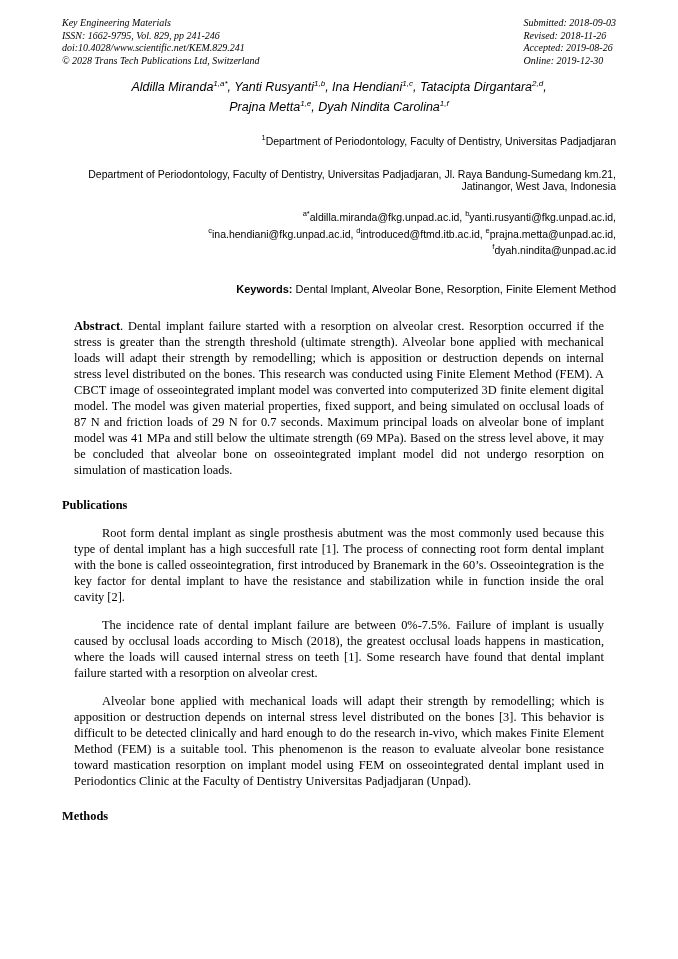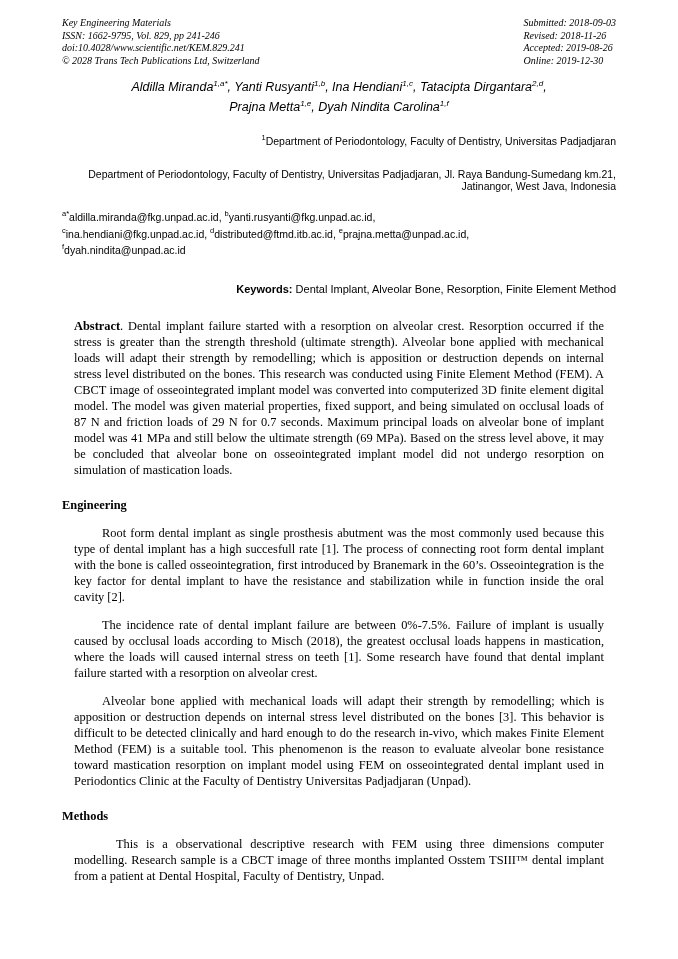--- a/index.html
+++ b/index.html
@@ -46,21 +46,21 @@
     line-height: 13px;
     text-align: right;
     max-width: 560px;
   }
   .affil sup, .email-line sup { font-size: 7.5px; }
   .emails {
     margin-top: 14px;
     font-family: "Liberation Sans", sans-serif;
     font-size: 10.5px;
     line-height: 13px;
-    text-align: left;
+    text-align: right;
   }
   .keywords {
     margin: 25px 0 0 0;
     font-family: "Liberation Sans", sans-serif;
     font-size: 11px;
     line-height: 14px;
     text-align: right;
   }
   .keywords .kw-label { font-weight: bold; }
   .body-text {
@@ -105,29 +105,28 @@
 
   <p class="authors"><span><span>Aldilla Miranda</span><sup>1,a*</sup><span>, </span></span><span><span>Yanti Rusyanti</span><sup>1,b</sup><span>, </span></span><span><span>Ina Hendiani</span><sup>1,c</sup><span>, </span></span><span><span>Tatacipta Dirgantara</span><sup>2,d</sup><span>, </span></span><br><span><span>Prajna Metta</span><sup>1,e</sup><span>, </span></span><span><span>Dyah Nindita Carolina</span><sup>1,f</sup></span></p>
 
   <div style="margin-top:2px;">
     <p class="affil"><sup>1</sup><span>Department of Periodontology, Faculty of Dentistry, Universitas Padjadjaran</span></p>
     <p class="affil"><sup></sup><span>Department of Periodontology, Faculty of Dentistry, Universitas Padjadjaran, Jl. Raya Bandung-Sumedang km.21, Jatinangor, West Java, Indonesia</span></p>
   </div>
 
   <div class="emails">
     <div class="email-line"><sup>a*</sup><span>aldilla.miranda@fkg.unpad.ac.id</span><span>, </span><sup>b</sup><span>yanti.rusyanti@fkg.unpad.ac.id</span><span>,</span></div>
-    <div class="email-line"><sup>c</sup><span>ina.hendiani@fkg.unpad.ac.id</span><span>, </span><sup>d</sup><span>distributed@ftmd.itb.ac.id</span><span>, </span><sup>e</sup><span>prajna.metta@unpad.ac.id</span><span>,</span></div>
+    <div class="email-line"><sup>c</sup><span>ina.hendiani@fkg.unpad.ac.id</span><span>, </span><sup>d</sup><span>introduced@ftmd.itb.ac.id</span><span>, </span><sup>e</sup><span>prajna.metta@unpad.ac.id</span><span>,</span></div>
     <div class="email-line"><sup>f</sup><span>dyah.nindita@unpad.ac.id</span></div>
   </div>
 
   <p class="keywords"><span class="kw-label">Keywords:</span><span> Dental Implant, Alveolar Bone, Resorption, Finite Element Method</span></p>
 
   <p class="body-text abstract"><span class="abs-label">Abstract</span><span>. Dental implant failure started with a resorption on alveolar crest. Resorption occurred if the stress is greater than the strength threshold (ultimate strength). Alveolar bone applied with mechanical loads will adapt their strength by remodelling; which is apposition or destruction depends on internal stress level distributed on the bones. This research was conducted using Finite Element Method (FEM). A CBCT image of osseointegrated implant model was converted into computerized 3D finite element digital model. The model was given material properties, fixed support, and being simulated on occlusal loads of 87 N and friction loads of 29 N for 0.7 seconds. Maximum principal loads on alveolar bone of implant model was 41 MPa and still below the ultimate strength (69 MPa). Based on the stress level above, it may be concluded that alveolar bone on osseointegrated implant model did not undergo resorption on simulation of mastication loads.</span></p>
 
-  <h2 class="section-heading">Engineering</h2>
+  <h2 class="section-heading">Publications</h2>
   <p class="body-text indent">Root form dental implant as single prosthesis abutment was the most commonly used because this type of dental implant has a high succesfull rate [1]. The process of connecting root form dental implant with the bone is called osseointegration, first introduced by Branemark in the 60’s. Osseointegration is the key factor for dental implant to have the resistance and stabilization while in function inside the oral cavity [2].</p>
   <p class="body-text indent">The incidence rate of dental implant failure are between 0%-7.5%. Failure of implant is usually caused by occlusal loads according to Misch (2018), the greatest occlusal loads happens in mastication, where the loads will caused internal stress on teeth [1]. Some research have found that dental implant failure started with a resorption on alveolar crest.</p>
   <p class="body-text indent">Alveolar bone applied with mechanical loads will adapt their strength by remodelling; which is apposition or destruction depends on internal stress level distributed on the bones [3]. This behavior is difficult to be detected clinically and hard enough to do the research in-vivo, which makes Finite Element Method (FEM) is a suitable tool. This phenomenon is the reason to evaluate alveolar bone resistance toward mastication resorption on implant model using FEM on osseointegrated dental implant used in Periodontics Clinic at the Faculty of Dentistry Universitas Padjadjaran (Unpad).</p>
 
   <h2 class="section-heading">Methods</h2>
-  <p class="body-text indent-lg">This is a observational descriptive research with FEM using three dimensions computer modelling. Research sample is a CBCT image of three months implanted Osstem TSIII™ dental implant from a patient at Dental Hospital, Faculty of Dentistry, Unpad.</p>
 
 </div>
 
 </body></html>

